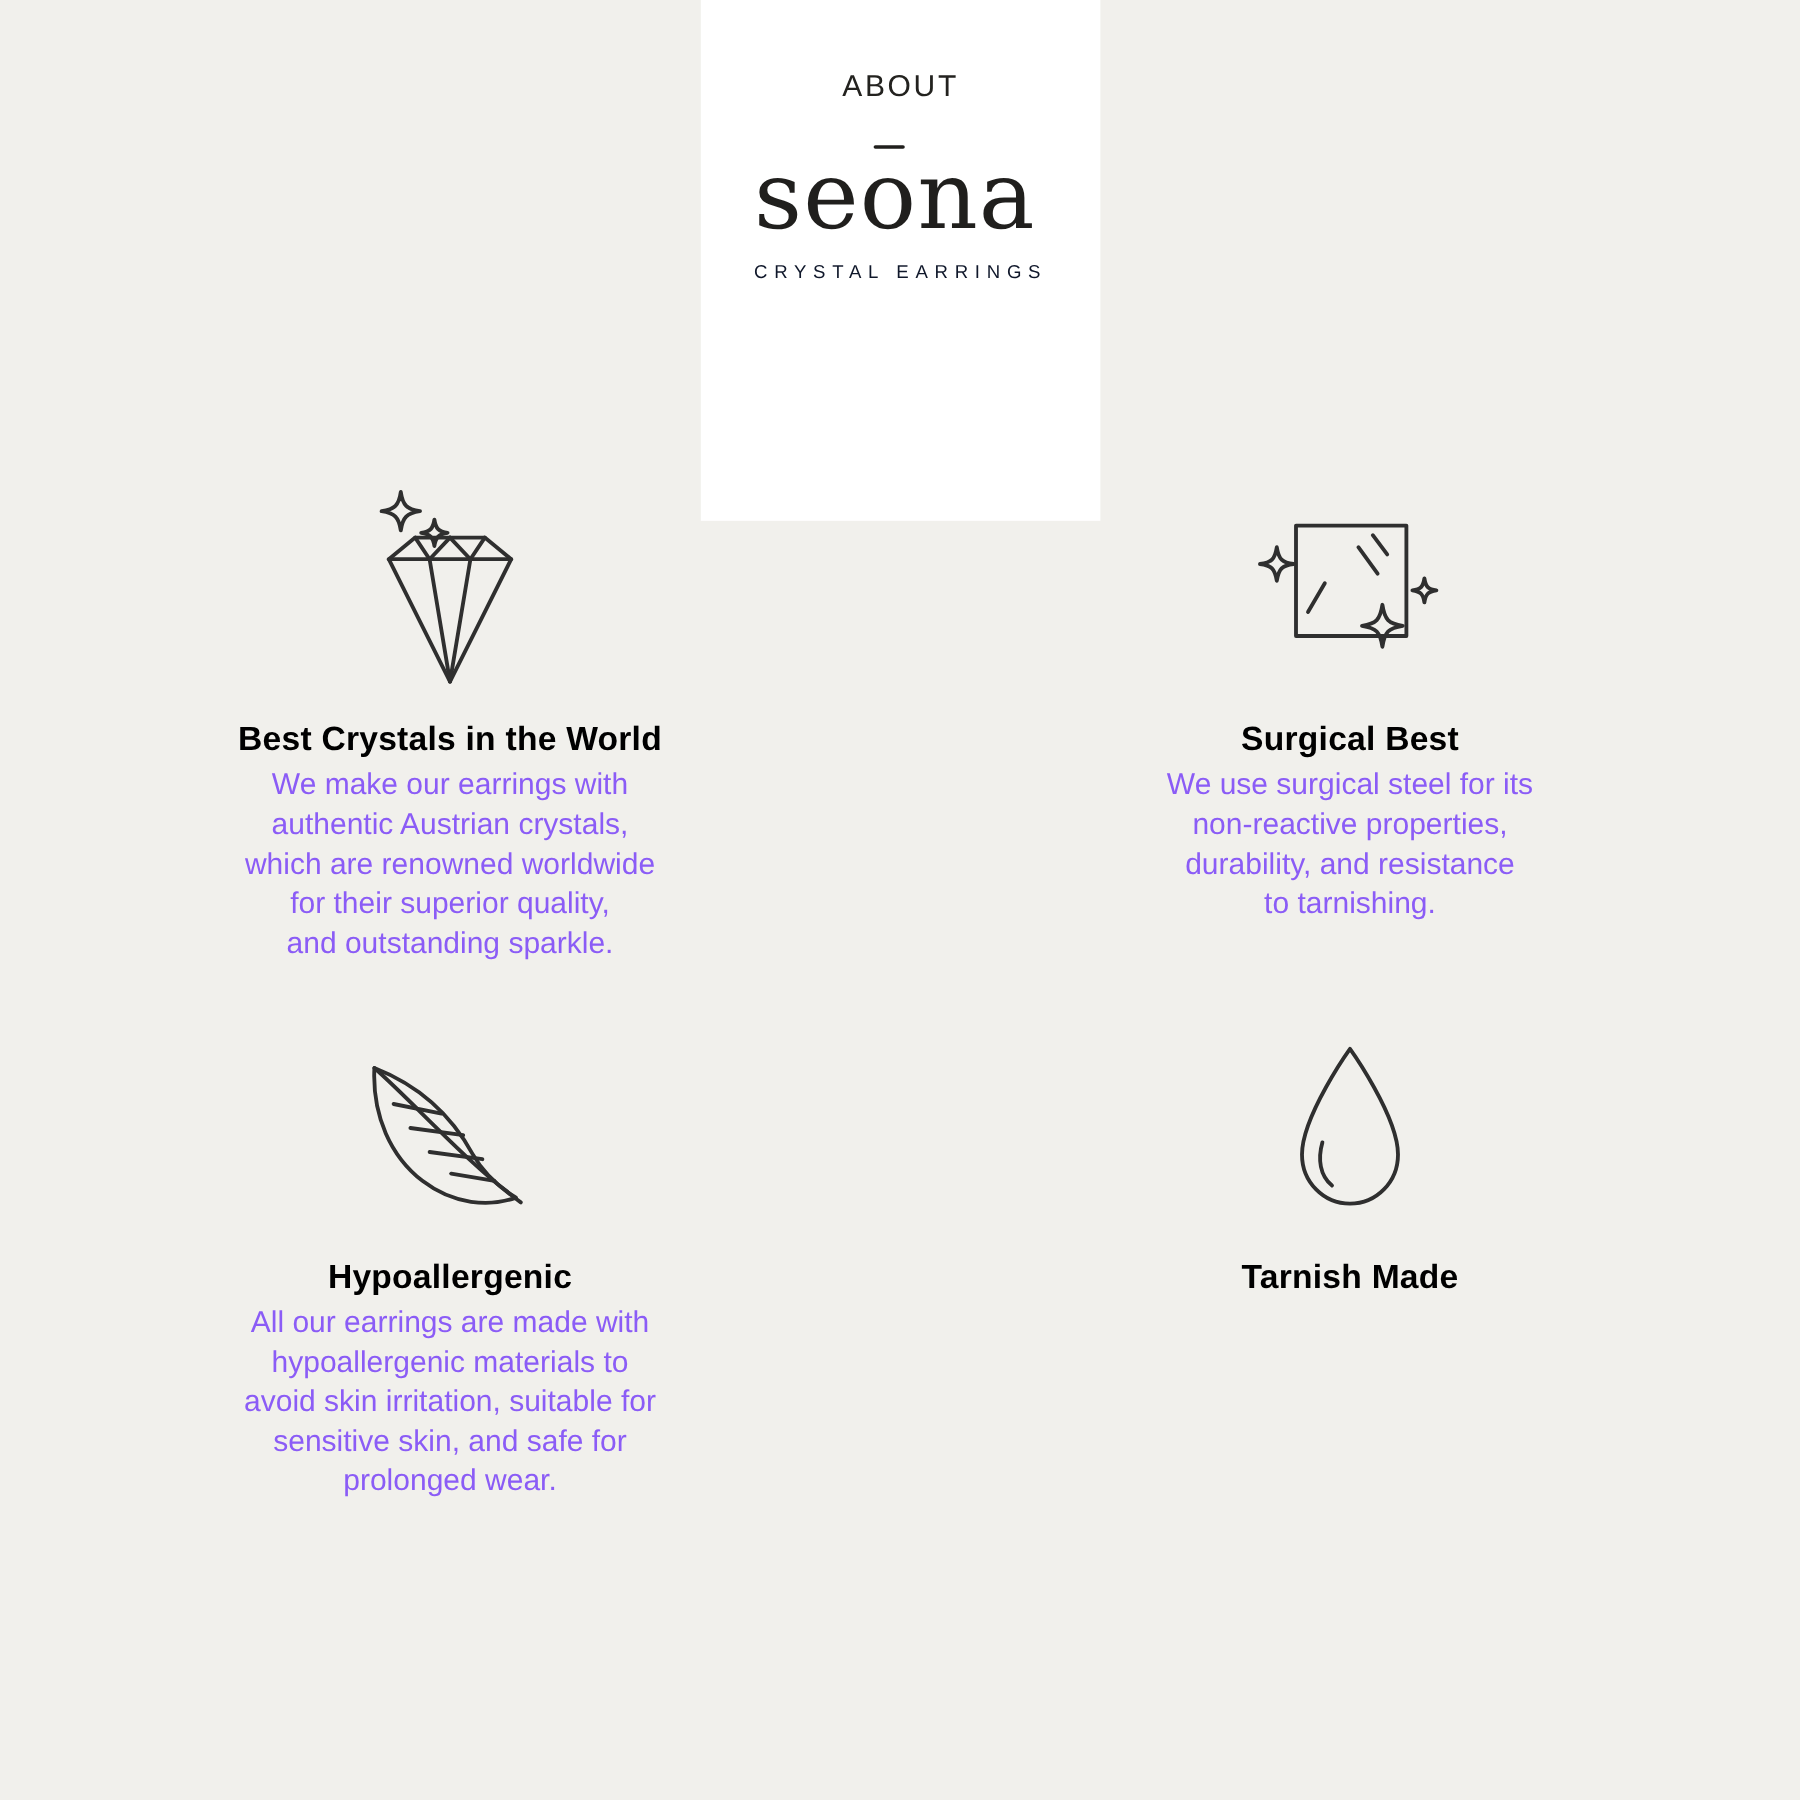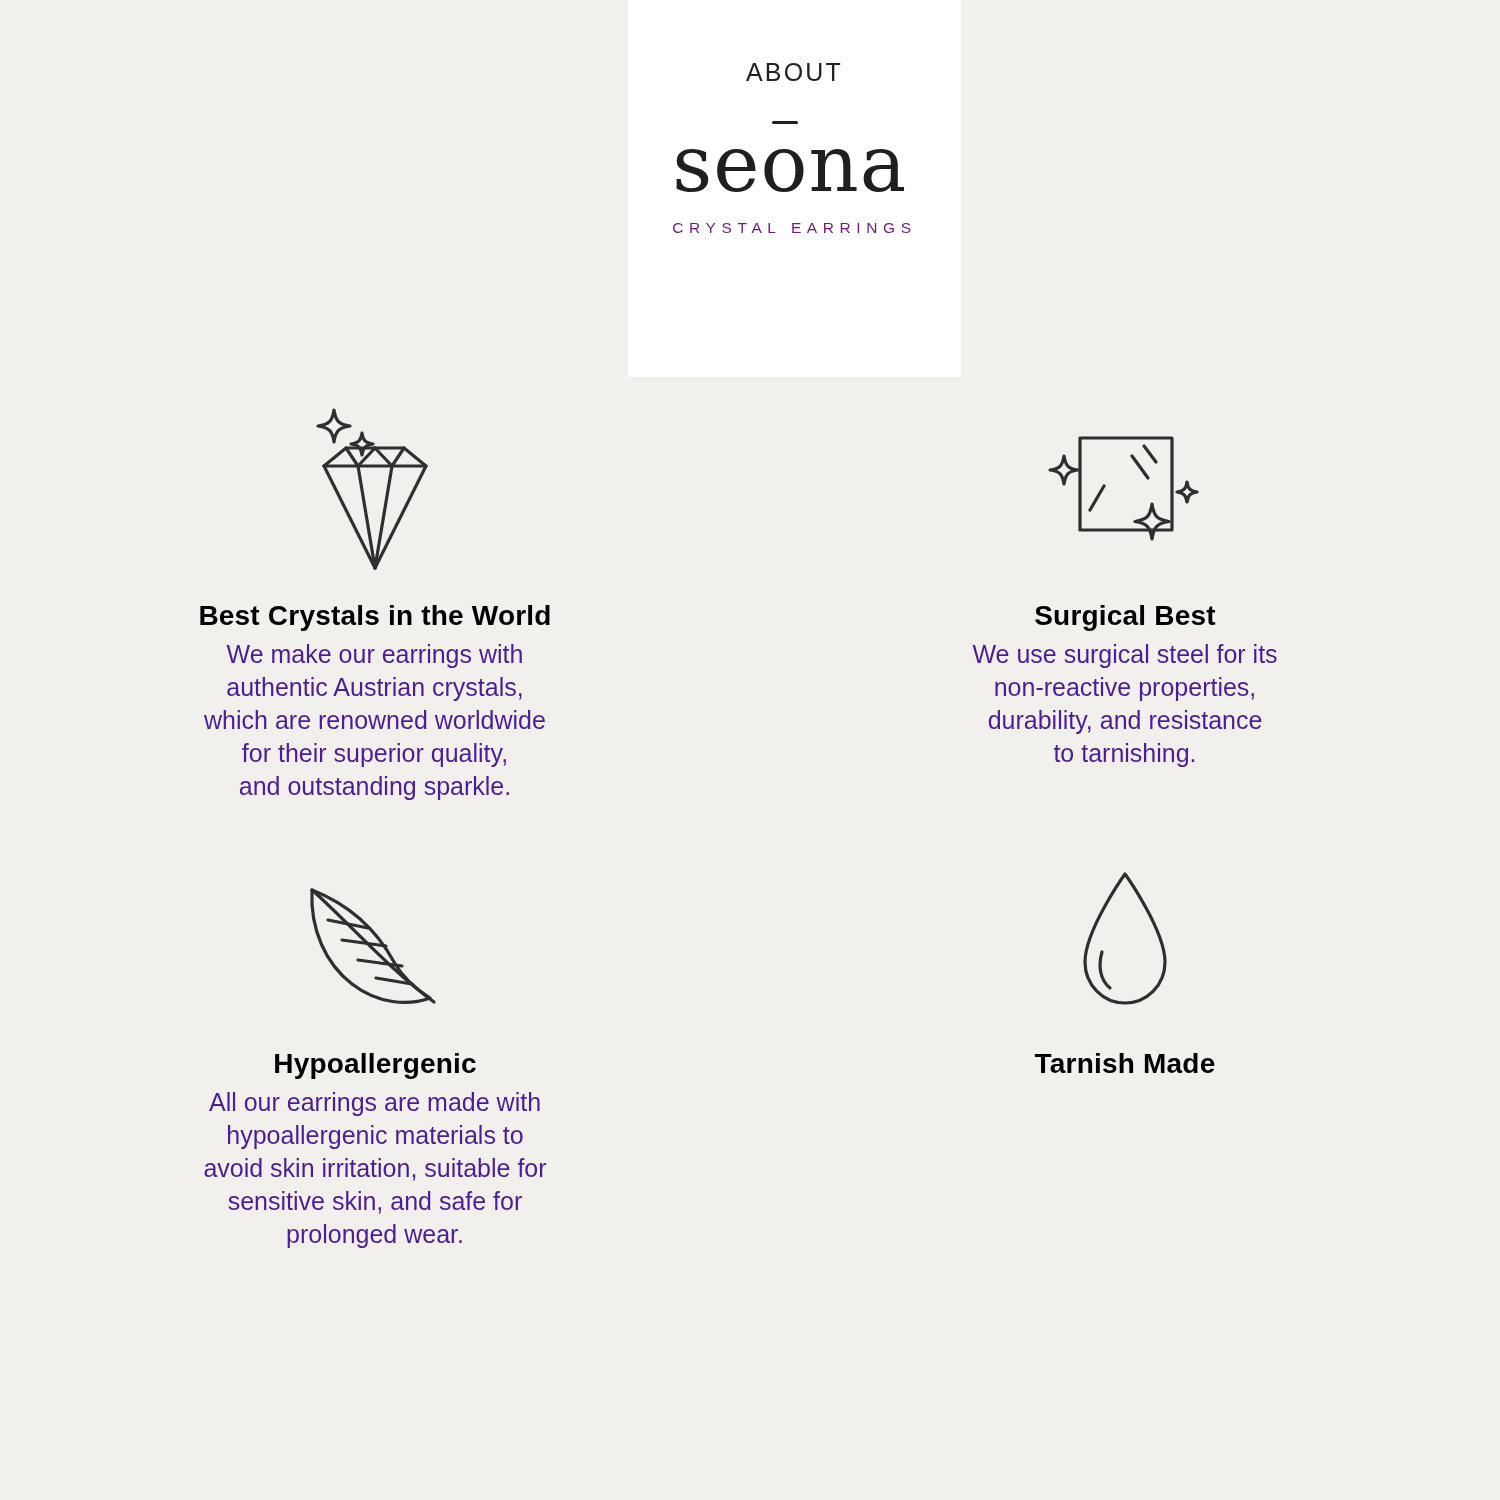--- a/index.html
+++ b/index.html
@@ -15,26 +15,25 @@
     overflow: hidden;
     position: relative;
   }
 
   
   .header-card {
     position: absolute;
     left: 584px;
     top: 0;
     width: 333px;
-    height: 377px;
+    height: 434px;
     background: #ffffff;
     display: flex;
     flex-direction: column;
     align-items: center;
-    margin-left: 44px;
   }
   .about-label {
     margin-top: 58px;
     font-size: 25px;
     letter-spacing: 2.2px;
     color: #23221f;
     font-weight: 400;
   }
   .brand-wrap {
     margin-top: 38px;
@@ -62,21 +61,21 @@
     top: -4px;
     width: 26px;
     height: 3px;
     background: #201f1d;
     border-radius: 2px;
   }
   .brand-sub {
     margin-top: 16px;
     font-size: 15.5px;
     letter-spacing: 5.6px;
-    color: #701a75;
+    color: #0f172a;
   }
 
   
   .features {
     position: absolute;
     left: 0;
     top: 400px;
     width: 1500px;
     display: grid;
     grid-template-columns: 750px 750px;
@@ -105,21 +104,21 @@
     color: #000000;
     margin-top: 10px;
     margin-bottom: 6px;
     text-align: center;
     letter-spacing: 0.2px;
   }
   .feature-desc {
     font-size: 25px;
     line-height: 1.32;
     text-align: center;
-    color: #4c1d95;
+    color: #8b5cf6;
     max-width: 400px;
     white-space: pre-line;
   }
 
   
   .features .row2 .feature-icon {
     height: 180px;
   }
 </style>
 </head>

